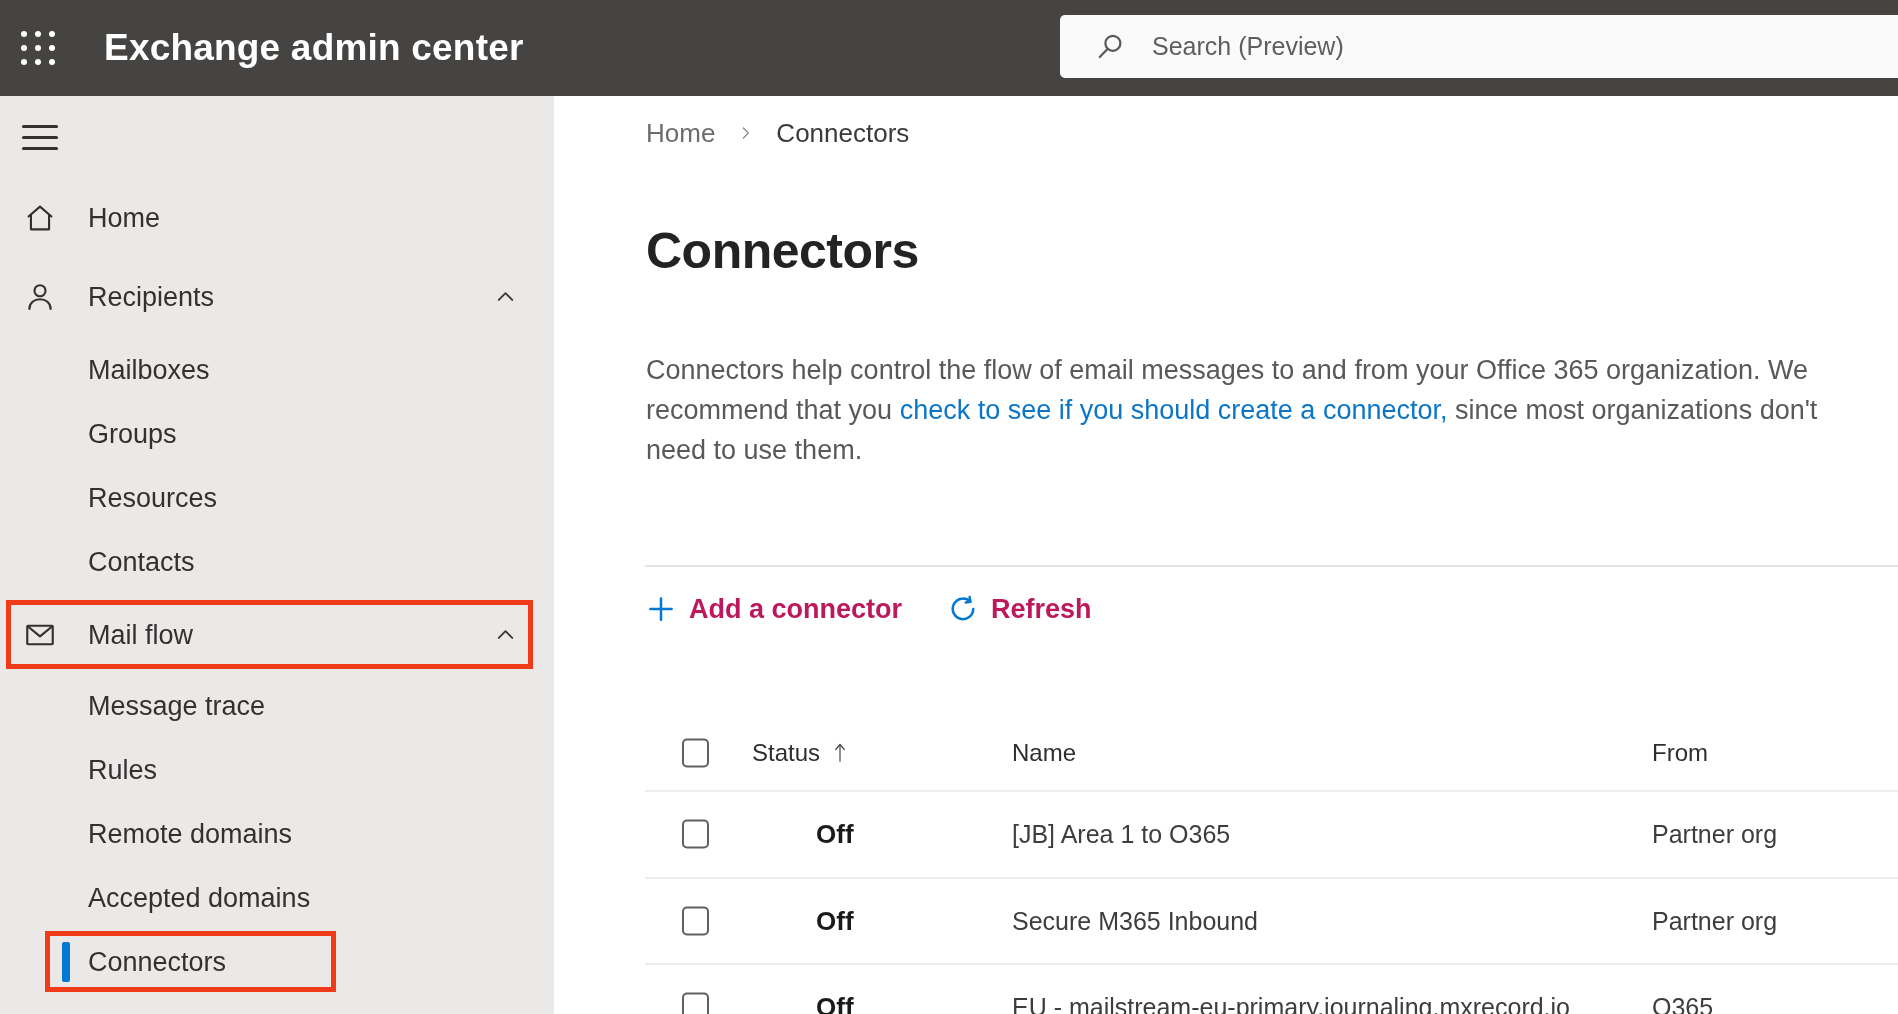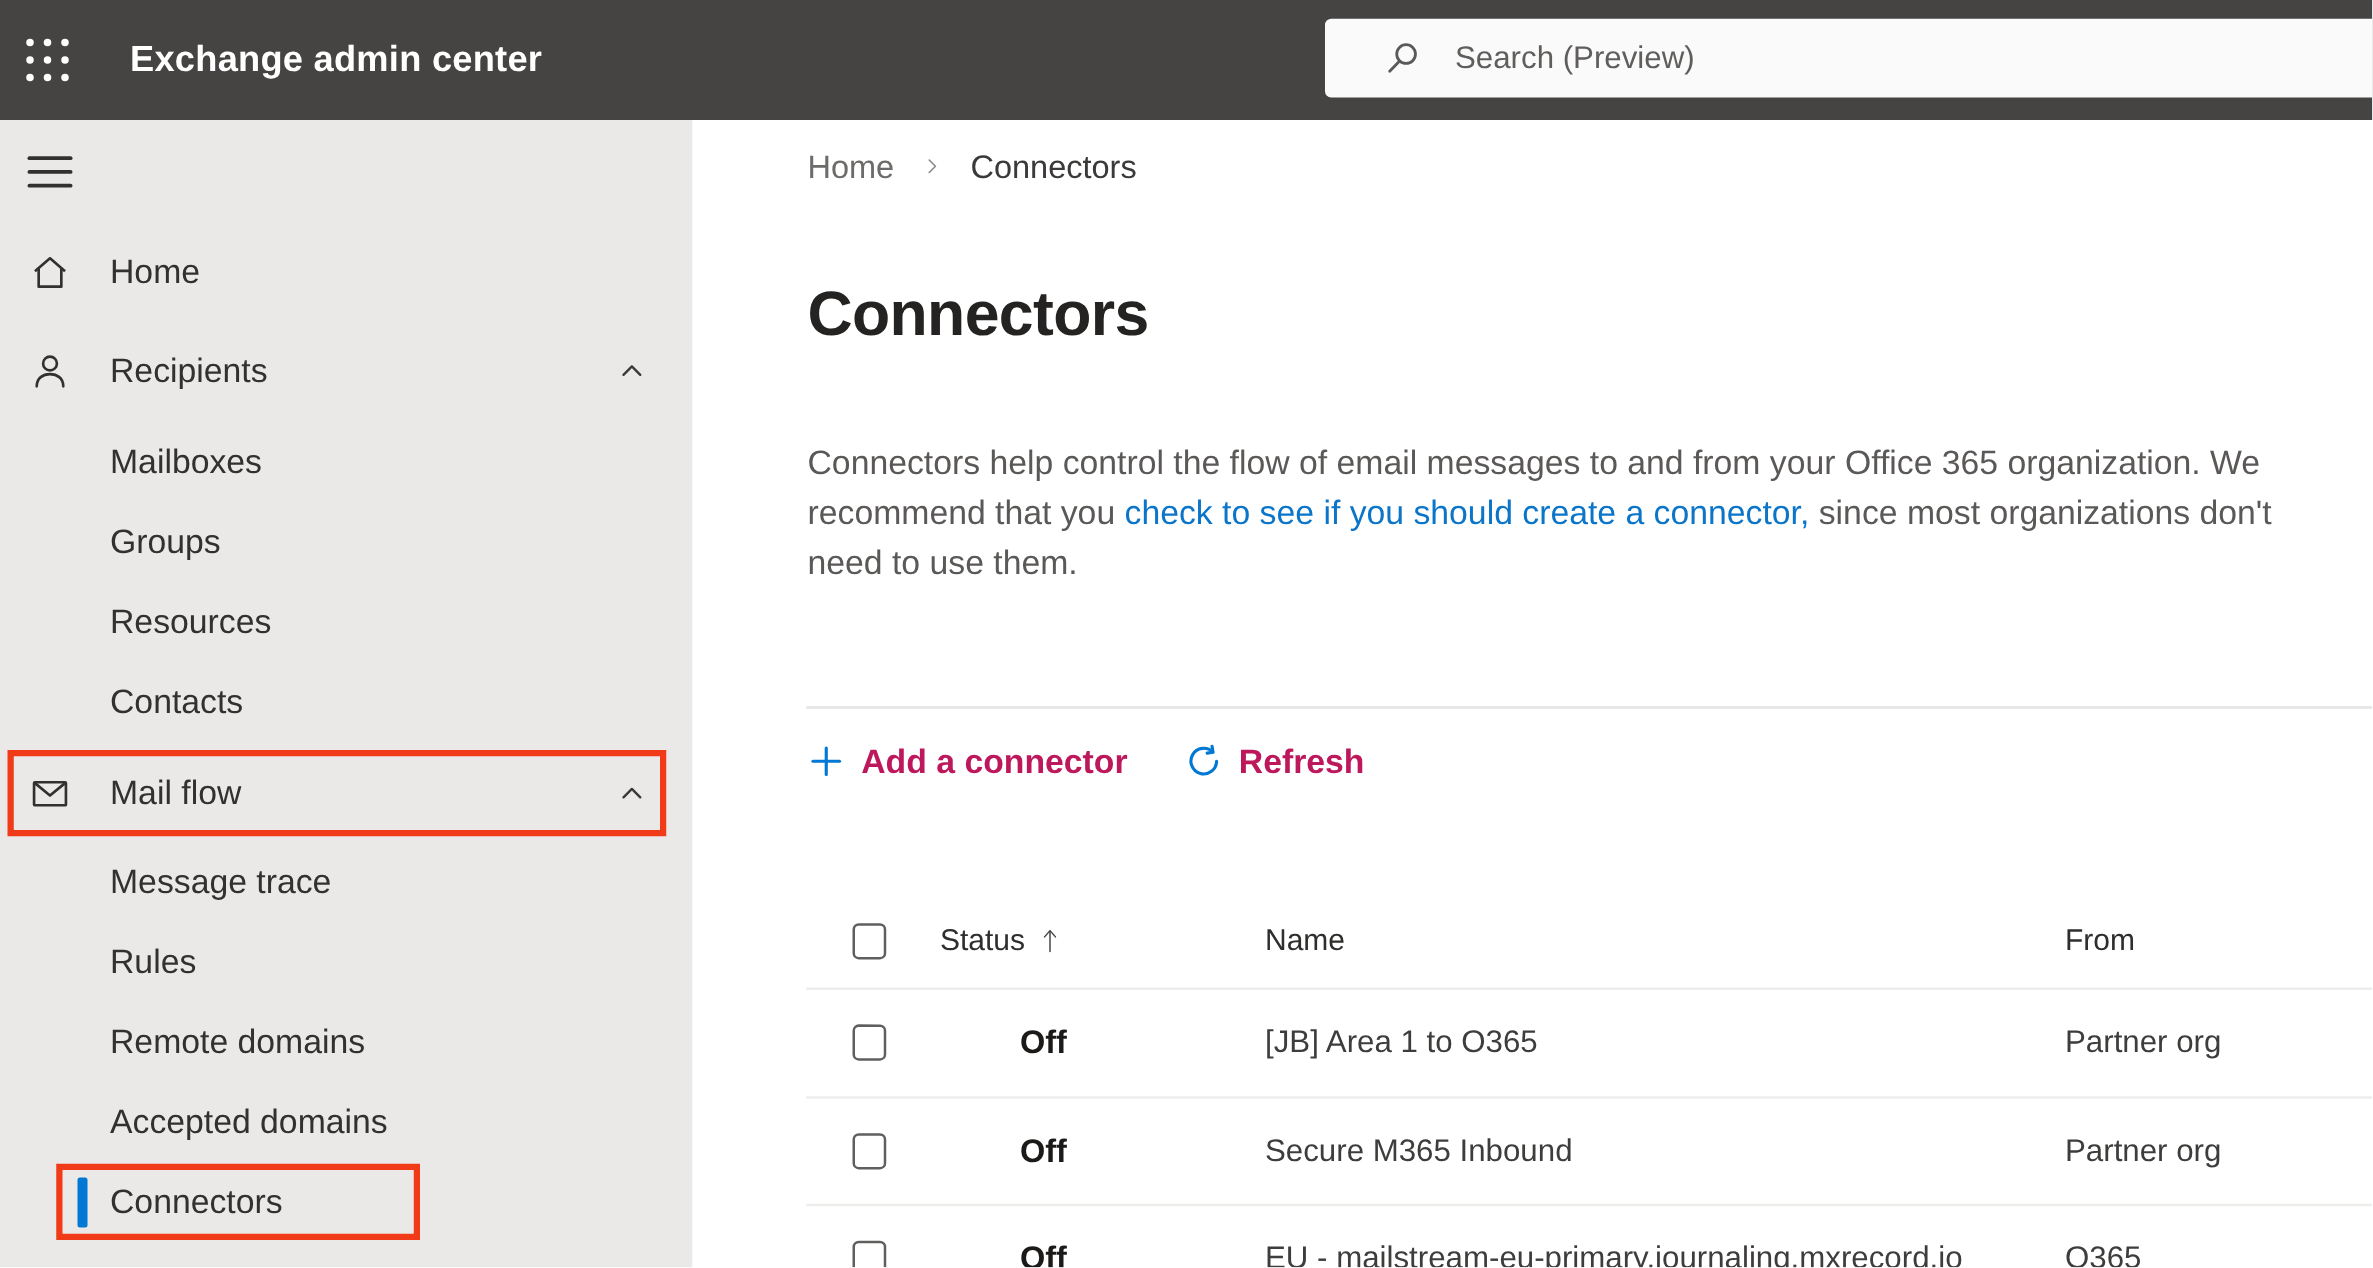--- a/index.html
+++ b/index.html
@@ -6,23 +6,23 @@
   html,body { width:1898px; height:1014px; overflow:hidden; }
   body { font-family:"Liberation Sans", sans-serif; background:#fff; }
   .canvas { position:relative; width:1898px; height:1014px; background:#fff; overflow:hidden; }
 
   
   .topbar { position:absolute; left:0; top:0; width:1898px; height:96px; background:#454442; }
   .waffle { position:absolute; left:21px; top:31px; width:36px; height:36px; display:grid;
             grid-template-columns:repeat(3,6px); grid-template-rows:repeat(3,6px); gap:8px; cursor:pointer; }
   .waffle i { width:6px; height:6px; border-radius:50%; background:#fff; }
   .app-title { position:absolute; left:104px; top:0; height:96px; line-height:96px;
-               color:#fff; font-size:29px; font-weight:600; letter-spacing:.2px; white-space:nowrap; }
+               color:#fff; font-size:37px; font-weight:600; letter-spacing:.2px; white-space:nowrap; }
   .searchbox { position:absolute; left:1060px; top:15px; width:838px; height:63px; background:#fafafa;
-               border-radius:5px 0 0 5px; display:flex; align-items:center; padding-left:48px; column-gap:26px; }
+               border-radius:5px 0 0 5px; display:flex; align-items:center; padding-left:36px; column-gap:26px; }
   .search-icon { width:30px; height:30px; flex:0 0 auto; }
   .search-input { border:none; outline:none; background:transparent; font-family:inherit;
                   font-size:25px; color:#3b3a39; width:640px; }
   .search-input::placeholder { color:#605e5c; opacity:1; }
 
   
   .sidebar { position:absolute; left:0; top:96px; width:554px; height:918px; background:#ebe9e7; }
   .hamburger { position:absolute; left:22px; top:29px; width:36px; height:25px;
                display:flex; flex-direction:column; justify-content:space-between; cursor:pointer; }
   .hamburger span { height:3px; background:#323130; border-radius:2px; }

